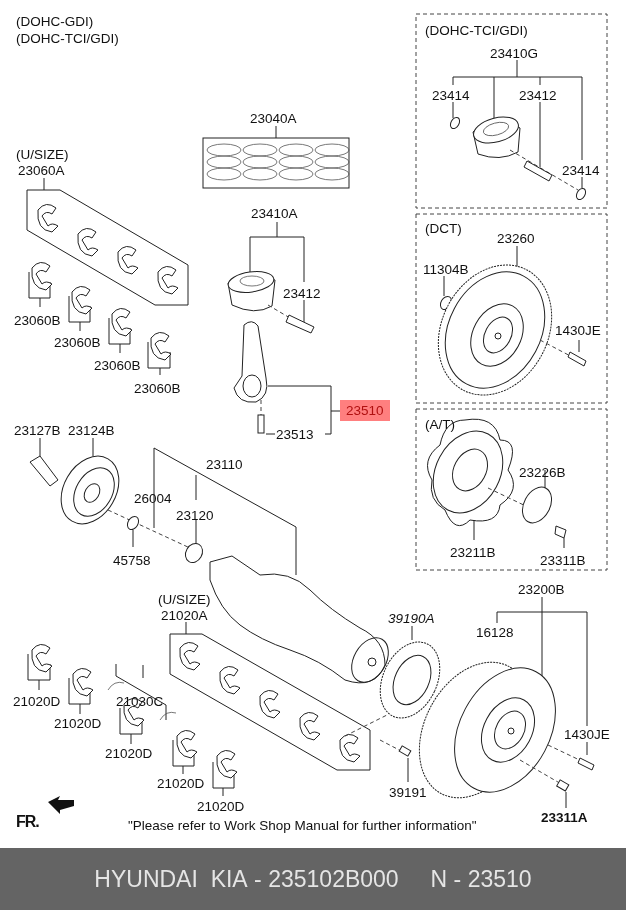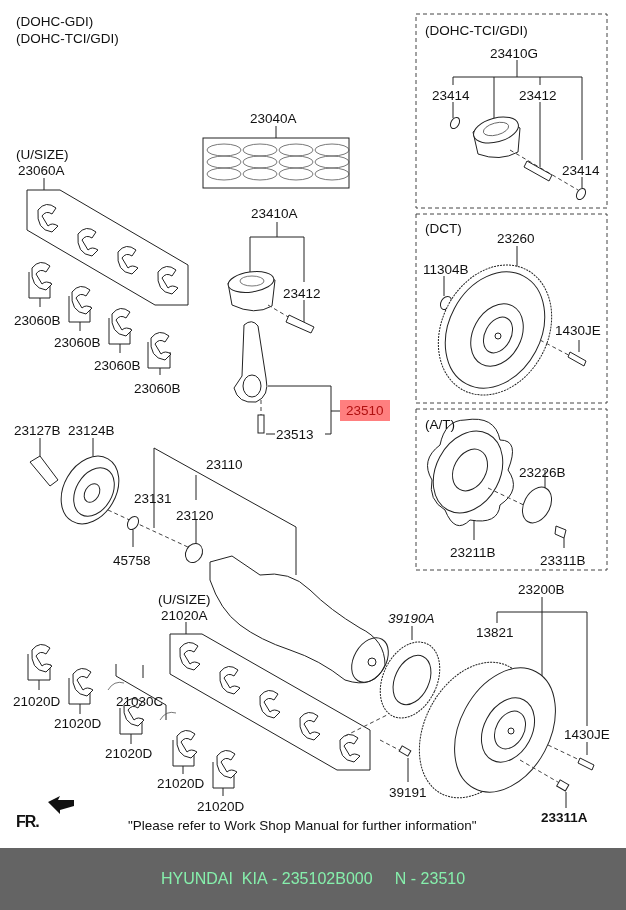--- a/index.html
+++ b/index.html
@@ -5,21 +5,21 @@
   html, body { margin: 0; padding: 0; background: #ffffff; }
   body { width: 626px; height: 910px; position: relative; overflow: hidden;
          font-family: "Liberation Sans", sans-serif; color: #111; }
   #diagram { position: absolute; left: 0; top: 0; width: 626px; height: 848px; }
   .lbl { position: absolute; font-size: 13.5px; line-height: 15px; white-space: nowrap; color: #111; }
   .lbl.hl { background: #ff7f7f; color: #b01010; padding: 3px 6px; }
   .hdr { position: absolute; font-size: 13.5px; line-height: 17px; white-space: nowrap; }
   .note { position: absolute; font-size: 13.5px; white-space: nowrap; }
   .fr { position: absolute; font-size: 16px; font-weight: bold; letter-spacing: -1px; }
   #footer { position: absolute; left: 0; top: 848px; width: 626px; height: 62px; background: #646464;
-            color: #86efac; font-size: 16px; display: flex; align-items: center; justify-content: center; }
+            color: #e5e5e5; font-size: 23px; display: flex; align-items: center; justify-content: center; }
   #footer span { white-space: pre; }
   svg { position: absolute; left: 0; top: 0; }
   .ln { stroke: #222; stroke-width: 1; fill: none; }
   .dash { stroke: #444; stroke-width: 1; fill: none; stroke-dasharray: 4 3; }
   .part { stroke: #222; stroke-width: 1; fill: #fff; }
   .hatch { stroke: #555; stroke-width: 0.8; fill: none; }
 </style>
 </head>
 <body>
 
@@ -260,38 +260,38 @@
   <div class="lbl" style="left:423px;top:262px;">11304B</div>
   <div class="lbl" style="left:555px;top:323px;">1430JE</div>
 
   <div class="lbl" style="left:519px;top:451px;margin-top:14px;">23226B</div>
   <div class="lbl" style="left:450px;top:545px;">23211B</div>
   <div class="lbl" style="left:540px;top:553px;">23311B</div>
 
   <div class="lbl" style="left:14px;top:423px;">23127B</div>
   <div class="lbl" style="left:68px;top:423px;">23124B</div>
   <div class="lbl" style="left:206px;top:457px;">23110</div>
-  <div class="lbl" style="left:134px;top:491px;">23131</div>
+  <div class="lbl" style="left:134px;top:491px;">26004</div>
   <div class="lbl" style="left:176px;top:508px;">23120</div>
   <div class="lbl" style="left:113px;top:553px;">45758</div>
 
   <div class="lbl" style="left:158px;top:592px;">(U/SIZE)</div>
   <div class="lbl" style="left:161px;top:608px;">21020A</div>
   <div class="lbl" style="left:116px;top:650px;margin-top:44px;">21030C</div>
   <div class="lbl" style="left:13px;top:694px;">21020D</div>
   <div class="lbl" style="left:54px;top:716px;">21020D</div>
   <div class="lbl" style="left:105px;top:746px;">21020D</div>
   <div class="lbl" style="left:157px;top:776px;">21020D</div>
   <div class="lbl" style="left:197px;top:799px;">21020D</div>
 
   <div class="lbl" style="left:388px;top:611px;font-style:italic;">39190A</div>
   <div class="lbl" style="left:389px;top:785px;">39191</div>
 
   <div class="lbl" style="left:518px;top:582px;">23200B</div>
-  <div class="lbl" style="left:476px;top:625px;">13821</div>
+  <div class="lbl" style="left:476px;top:625px;">16128</div>
   <div class="lbl" style="left:564px;top:727px;">1430JE</div>
   <div class="lbl" style="left:541px;top:810px;font-weight:bold;">23311A</div>
 
   <div class="fr" style="left:16px;top:813px;">FR.</div>
   <div class="note" style="left:128px;top:818px;">"Please refer to Work Shop Manual for further information"</div>
 </div>
 
 <div id="footer">
   <span>HYUNDAI  KIA</span>
     <span> - </span>

